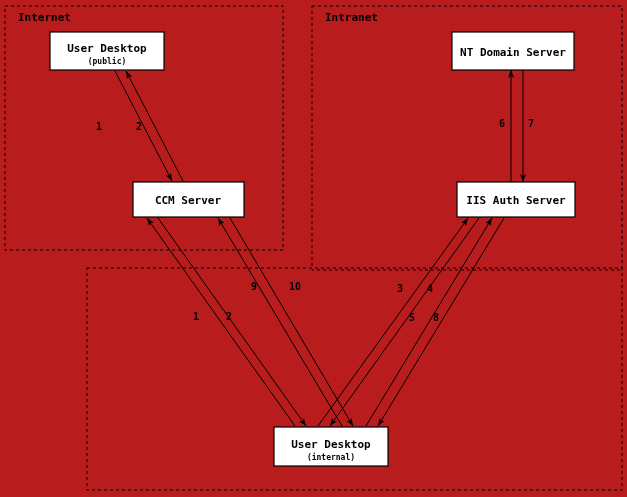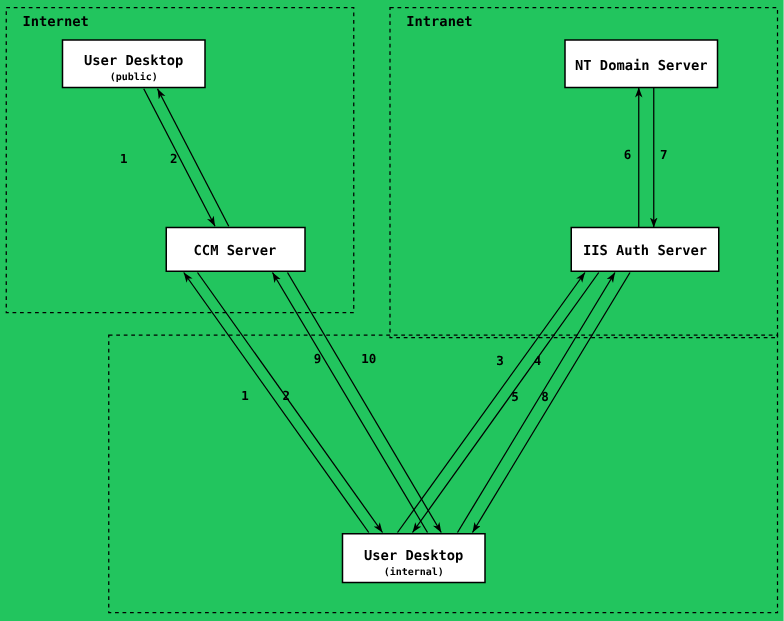--- a/index.html
+++ b/index.html
@@ -4,21 +4,21 @@
 <style>
   html, body {
     margin: 0;
     padding: 0;
     background: #ffffff;
   }
   #diagram-root {
     position: relative;
     width: 627px;
     height: 497px;
-    background: #22c55e;
+    background: #b91c1c;
     font-family: "DejaVu Sans Mono", "Liberation Mono", monospace;
     overflow: hidden;
   }
   svg#diagram-svg {
     position: absolute;
     left: 0;
     top: 0;
     width: 627px;
     height: 497px;
   }

